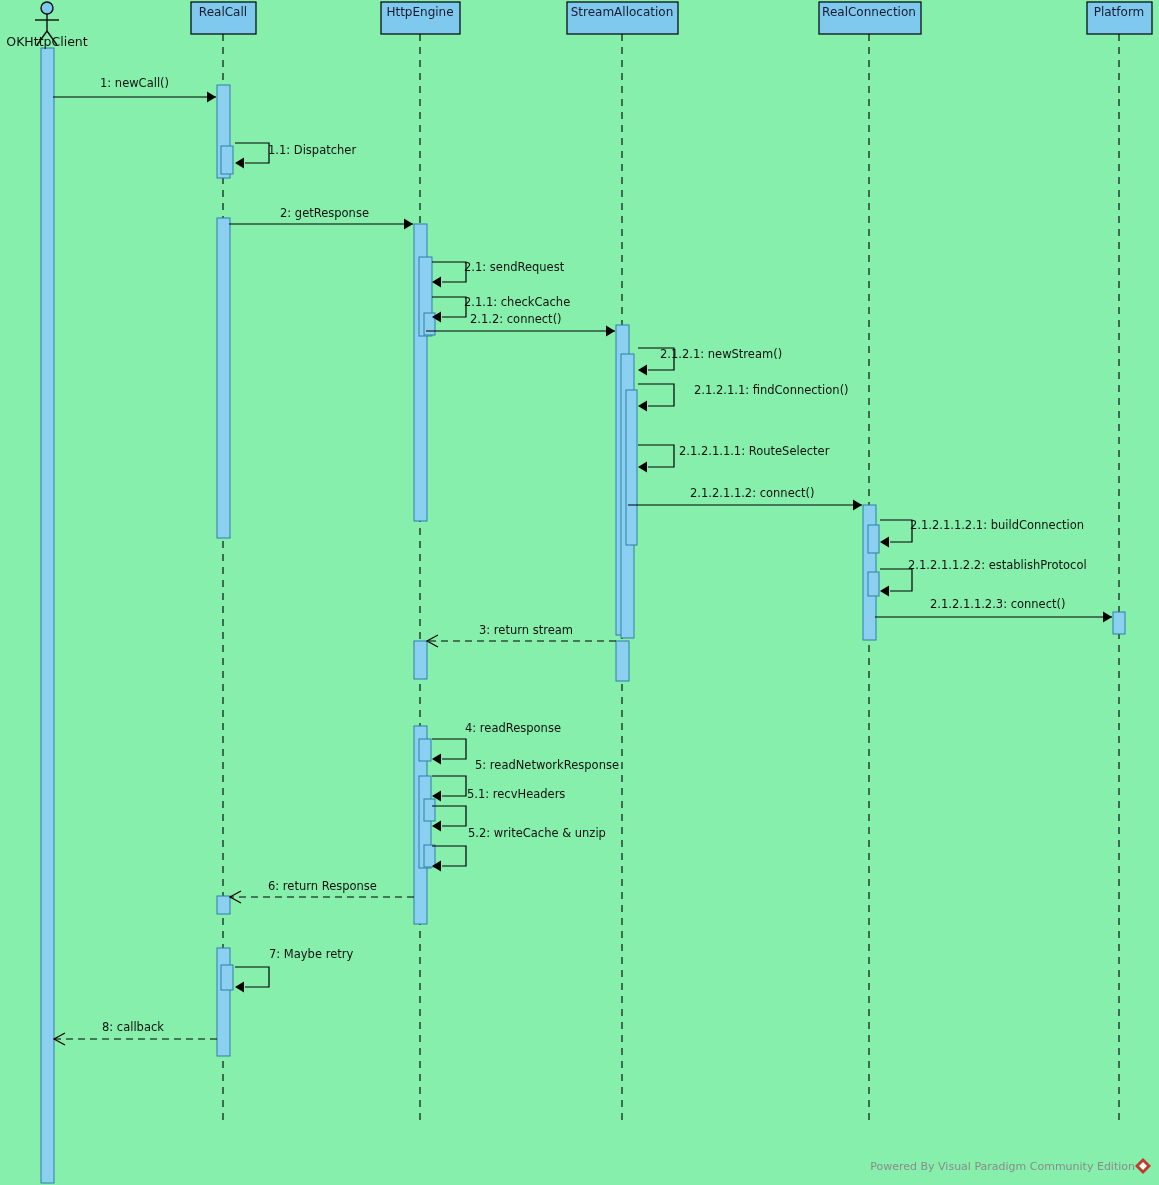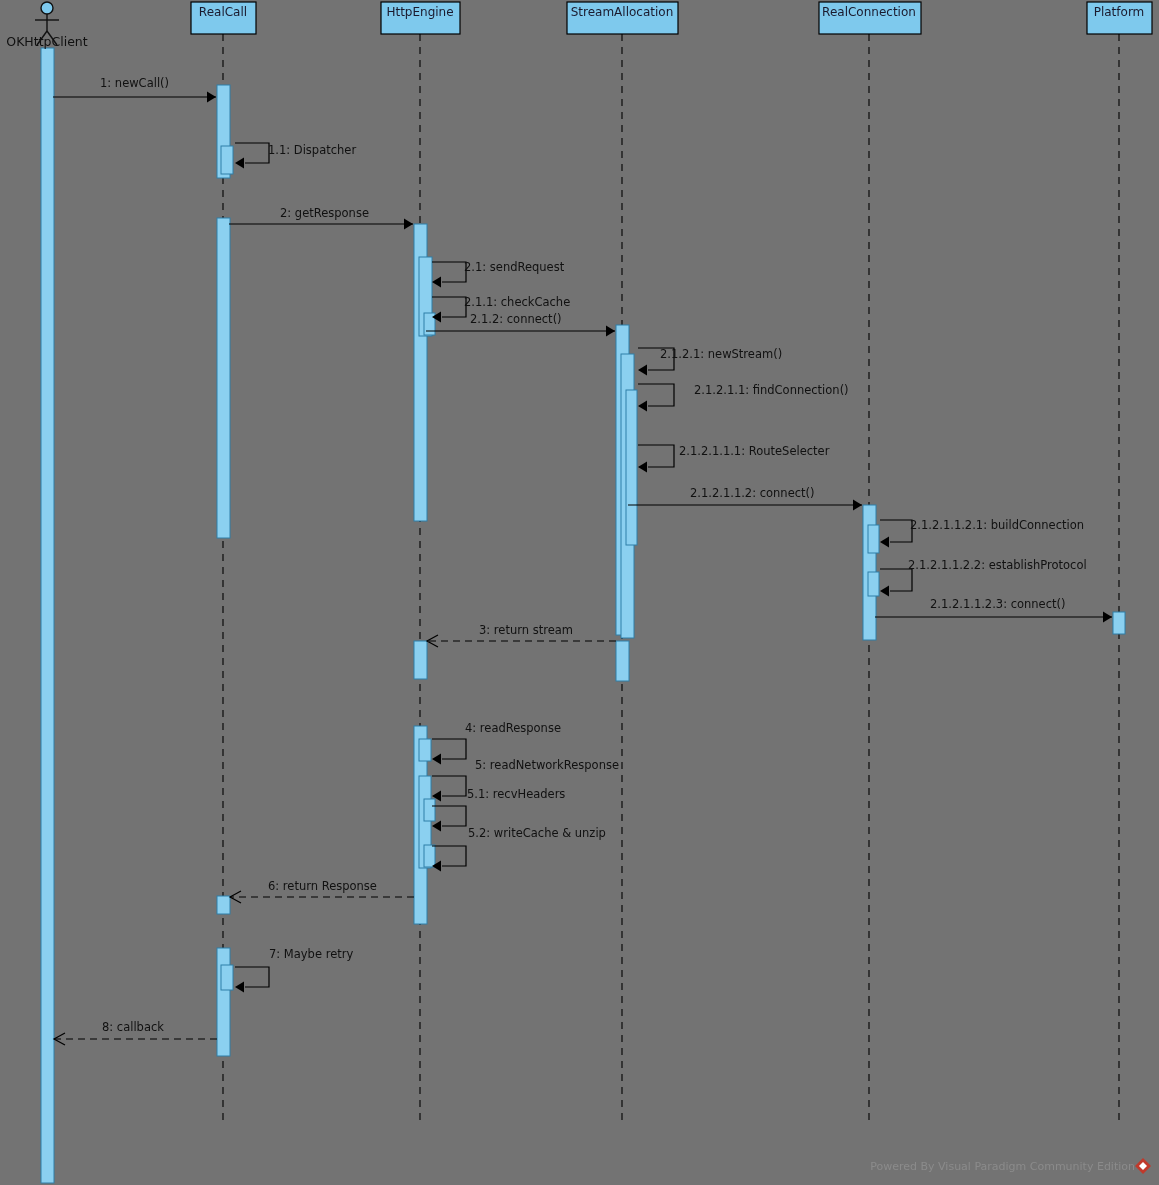--- a/index.html
+++ b/index.html
@@ -7,21 +7,21 @@
     padding: 0;
     background: #ffffff;
   }
   body {
     font-family: "DejaVu Sans", "Liberation Sans", sans-serif;
   }
   #canvas {
     position: relative;
     width: 1159px;
     height: 1185px;
-    background: #737373;
+    background: #86efac;
     overflow: hidden;
   }
   svg#diagram {
     position: absolute;
     left: 0;
     top: 0;
     width: 1159px;
     height: 1185px;
   }
   .lifeline-box {

